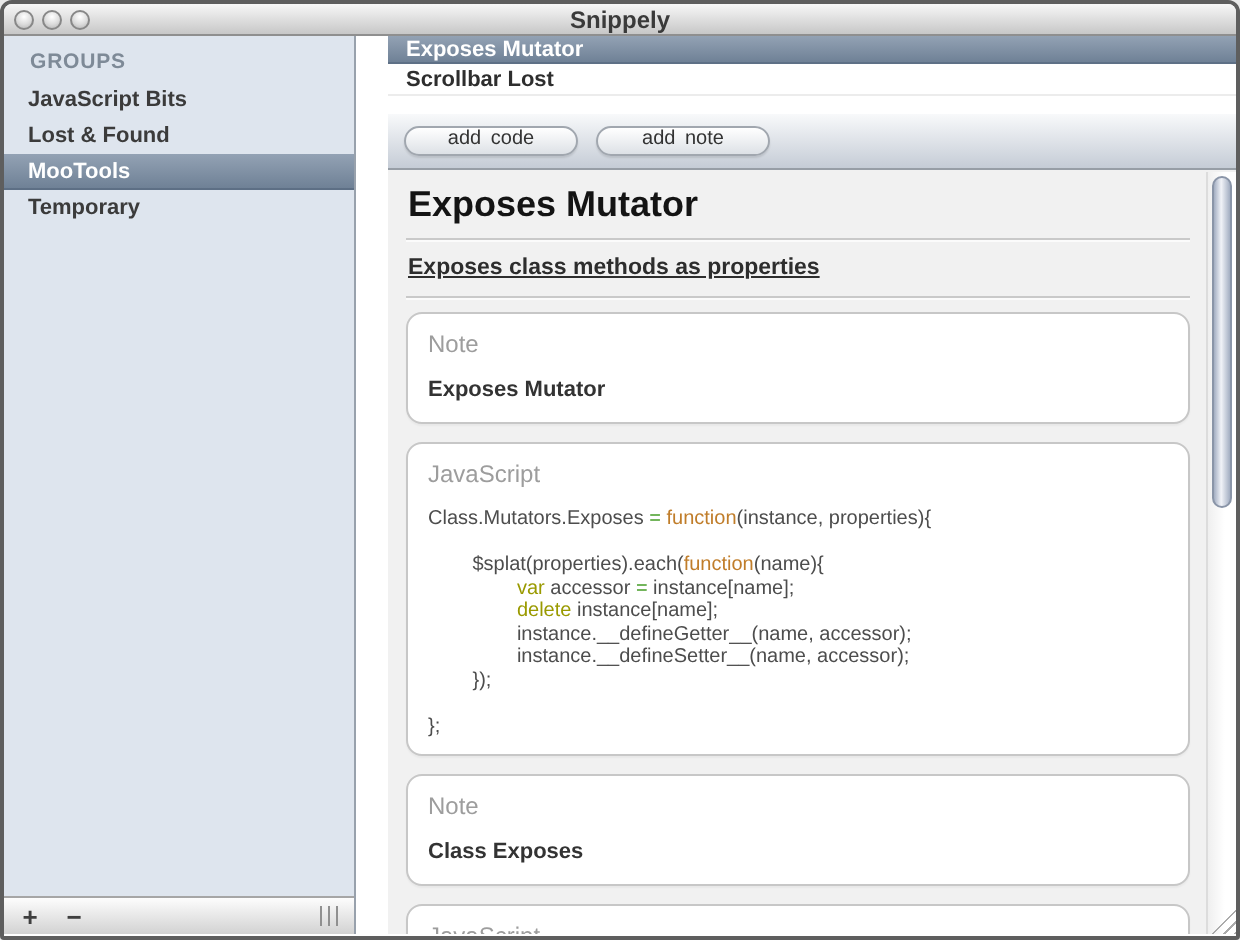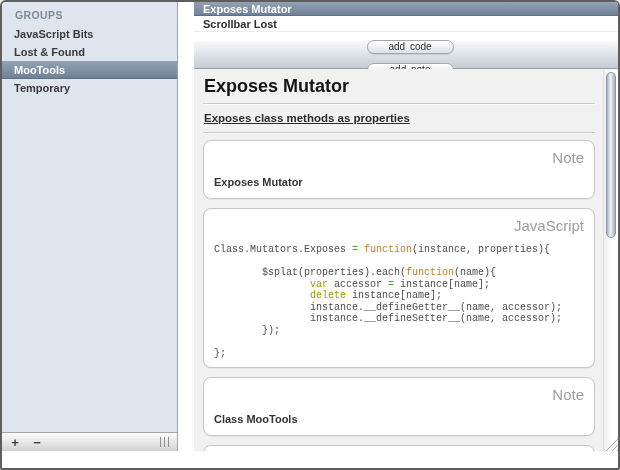--- a/index.html
+++ b/index.html
@@ -29,53 +29,61 @@
   .grip{margin-left:auto;margin-right:7px;width:10px;height:10px;
       background:repeating-linear-gradient(to right,#909090 0 1px,transparent 1px 4px);}
   
   .main{flex:1;display:flex;flex-direction:column;position:relative;background:#fff;overflow:hidden;}
   .snippet-row{height:16px;line-height:16px;padding-left:9px;font-size:11px;font-weight:bold;color:#2e2e2e;
       background:#fff;border-bottom:1px solid #ececec;}
   .snippet-row.selected{height:14px;line-height:14px;border-bottom:1px solid #5e7086;
       background:linear-gradient(var(--selection_top,#93a2b4),var(--selection_bottom,#6f8196));color:#fff;}
   .spacer-row{height:8px;background:#fff;}
   .toolbar{height:29px;background:linear-gradient(#fafbfc,#c5ccd6);border-bottom:1px solid #979ea6;
-      box-shadow:inset 0 1px 0 #fff;display:flex;align-items:center;gap:9px;padding-left:8px;flex-direction:column;}
+      box-shadow:inset 0 1px 0 #fff;display:flex;align-items:center;gap:9px;padding-left:8px;}
   .pill-btn{height:15px;width:87px;border-radius:8px;border:1px solid #a1a7af;
       background:linear-gradient(#ffffff,#dde1e6);font-size:10px;color:#333;
       font-family:"Liberation Sans",sans-serif;word-spacing:2px;padding:0;line-height:12px;
       box-shadow:0 1px 1px rgba(0,0,0,.10);}
   
   .content{flex:1;background:#f1f1f1;padding:5px 23px 0 9px;overflow:hidden;}
   .page-title{font-size:18px;font-weight:bold;color:#141414;margin:2px 0 6px 1px;}
   .divider{height:1px;background:#c9c9c9;box-shadow:0 1px 0 #fbfbfb;}
   .subtitle{font-size:11.5px;font-weight:bold;color:#2d2d2d;margin:8px 1px 8px 1px;text-decoration:underline;}
   #blocks{margin-top:7px;}
   .box{background:#fff;border:1px solid #c7c7c7;border-radius:8px;margin-bottom:9px;
       padding:8px 10px 8px 10px;box-shadow:0 1px 1px rgba(0,0,0,.04);}
-  .box-label{font-size:15px;color:#9d9d9d;margin-bottom:10px;text-align:right;}
+  .box-label{font-size:12px;color:#9d9d9d;margin-bottom:10px;}
   .note-text{font-size:11px;font-weight:bold;color:#333;margin-bottom:2px;}
-  pre.code{margin:0;font-family:Liberation Mono, monospace;font-size:10px;line-height:11.5px;
+  pre.code{margin:0;font-family:Liberation Sans, sans-serif;font-size:10px;line-height:11.5px;
       color:var(--code_text,#4d4d4d);white-space:pre;}
   .tok-k{color:var(--keyword,#c07d2a);}
   .tok-d{color:var(--declaration,#9a9a00);}
   .tok-o{color:var(--operator,#4aa02c);}
   
   .scrollbar{position:absolute;top:68px;right:0;bottom:0;width:15px;
       background:linear-gradient(90deg,#efefef,#ffffff 60%);border-left:1px solid #dcdcdc;}
   .sb-thumb{position:absolute;top:2px;left:2px;width:10px;height:166px;border-radius:6px;
       border:1px solid #8a95a8;background:linear-gradient(90deg,#a3aec2,#f1f3f8 45%,#a3aec2);}
   .resize-grip{position:absolute;right:0;bottom:0;width:14px;height:14px;
       background:repeating-linear-gradient(135deg,transparent 0 3px,#ababab 3px 4px);
       clip-path:polygon(100% 0,100% 100%,0 100%);}
 </style>
 </head>
 <body>
 
 <div class="window">
+  <div class="titlebar">
+    <div class="traffic">
+      <span class="tl"></span>
+      <span class="tl"></span>
+      <span class="tl"></span>
+    </div>
+    <div class="win-title">Snippely</div>
+  </div>
 
   <div class="body">
     <div class="sidebar">
       <div class="groups-header">GROUPS</div>
       <div id="sidebar-items">
           <div class="side-item">JavaScript Bits</div>
           <div class="side-item">Lost &amp; Found</div>
           <div class="side-item selected">MooTools</div>
           <div class="side-item">Temporary</div>
         </div>
@@ -116,21 +124,21 @@
 <span>                </span><span class="tok-d">delete</span><span> instance[name];</span>
 <span>                instance.__defineGetter__(name, accessor);</span>
 <span>                instance.__defineSetter__(name, accessor);</span>
 <span>        });</span>
 
 <span>};</span>
 </pre>
             </div>
             <div class="box note-box">
               <div class="box-label">Note</div>
-              <div class="note-text">Class MooTools</div>
+              <div class="note-text">Class Exposes</div>
             </div>
             <div class="box code-box">
               <div class="box-label">JavaScript</div>
             </div>
           </div>
       </div>
 
       <div class="scrollbar">
         <div class="sb-thumb"></div>
       </div>

